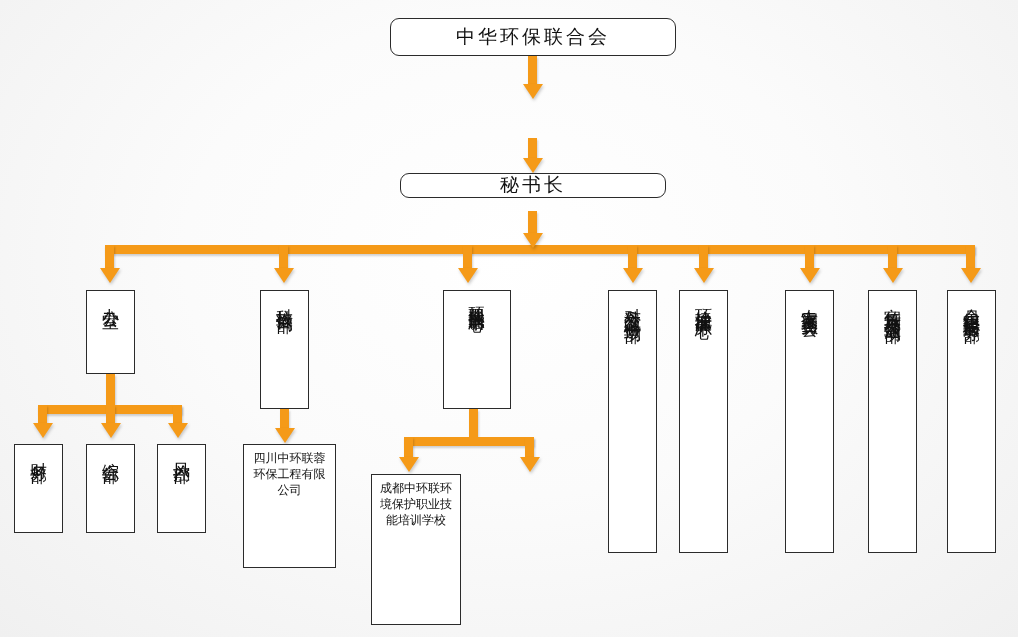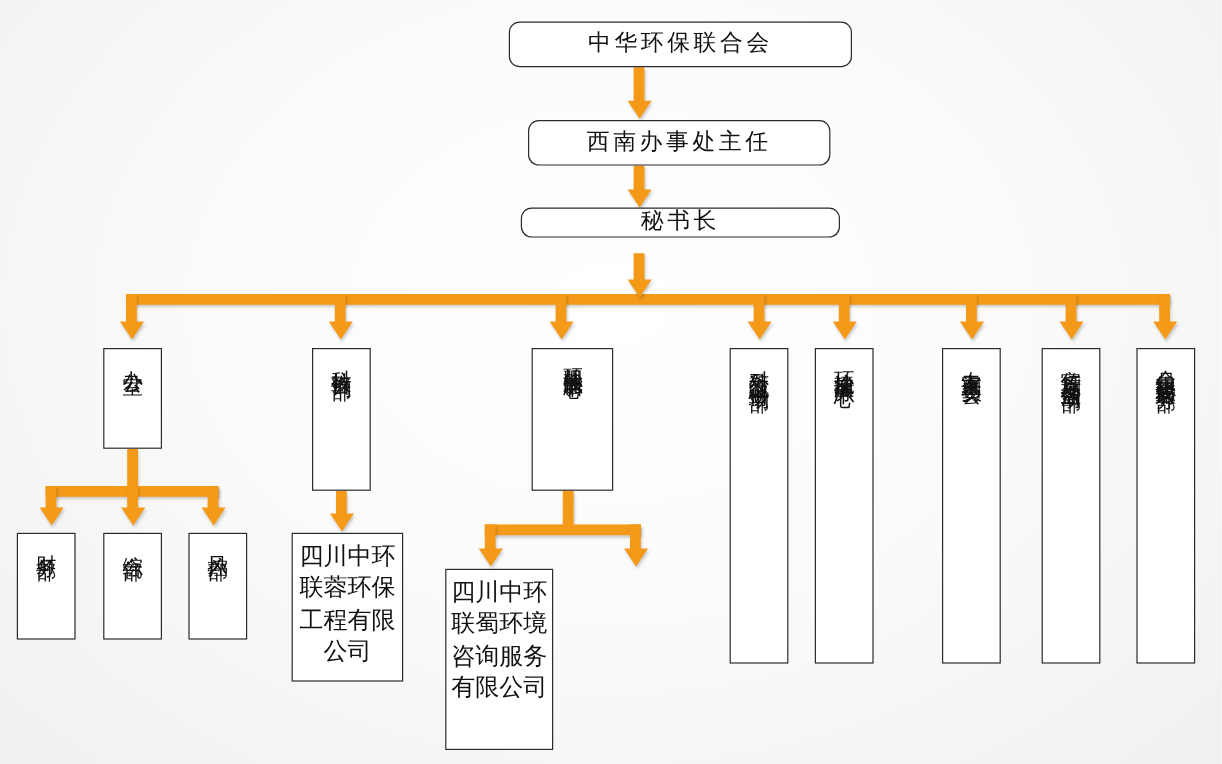--- a/index.html
+++ b/index.html
@@ -20,21 +20,21 @@
     box-sizing:border-box;
     background:#ffffff;
     border:1px solid #2b2b2b;
     color:#111;
     display:flex;
     align-items:center;
     justify-content:center;
     text-align:center;
     z-index:4;
   }
-  .box.rounded{ border-radius:9px;margin-left:34px; }
+  .box.rounded{ border-radius:9px; }
   .box .t{
     display:block;
     line-height:1.18;
     letter-spacing:0.5px;
   }
 
   
   .h-box .t{ font-size:19px; letter-spacing:3px; }
 
   
@@ -51,21 +51,21 @@
   .v2-box .t{
     writing-mode:vertical-rl;
     text-orientation:upright;
     font-size:16px;
     letter-spacing:1px;
     line-height:1.45;
     max-height:100%;
   }
   
   .w-box{ align-items:flex-start; padding:6px 4px 0 4px; }
-  .w-box .t{ font-size:20px; line-height:1.32; letter-spacing:0px; word-break:break-all;}
+  .w-box .t{ font-size:12px; line-height:1.32; letter-spacing:0px; word-break:break-all;}
 
   
   .conn{ position:absolute; background:#F59A18; z-index:2;
          box-shadow:1px 2px 2px rgba(0,0,0,0.18); }
   .vline{ width:9px; }
   .hline{ height:9px; }
   .arrow{
     position:absolute; width:0;height:0;
     border-left:10px solid transparent;
     border-right:10px solid transparent;
@@ -79,23 +79,20 @@
 
 <div id="stage">
 
   <div class="box rounded h-box" style="left:390px;top:18px;width:286px;height:38px;">
     <span class="t">中华环保联合会</span>
   </div>
 
   <div class="conn vline" style="left:528px;top:56px;width:9px;height:30px;"></div>
   <div class="arrow" style="left:522.5px;top:84px;"></div>
 
-  <div class="box rounded h-box" style="left:406px;top:100px;width:252px;height:38px;">
-    <span class="t">西南办事处主任</span>
-  </div>
 
   <div class="conn vline" style="left:528px;top:138px;width:9px;height:24px;"></div>
   <div class="arrow" style="left:522.5px;top:158px;"></div>
 
   <div class="box rounded h-box" style="left:400px;top:173px;width:266px;height:25px;">
     <span class="t">秘书长</span>
   </div>
 
   <div class="conn vline" style="left:528px;top:211px;width:9px;height:28px;"></div>
   <div class="arrow" style="left:522.5px;top:233px;"></div>
@@ -190,17 +187,17 @@
   <div class="conn vline" style="left:469px;top:409px;height:31px;"></div>
   <div class="conn hline" style="left:404px;top:437px;width:130px;height:9px;"></div>
 
   <div class="conn vline" style="left:404px;top:437px;height:22px;"></div>
   <div class="arrow" style="left:398.5px;top:457px;"></div>
 
   <div class="conn vline" style="left:525px;top:437px;height:22px;"></div>
   <div class="arrow" style="left:519.5px;top:457px;"></div>
 
   <div class="box w-box" style="left:371px;top:474px;width:90px;height:151px;">
-    <span class="t">四川中环联蜀环境咨询服务有限公司</span>
+    <span class="t">成都中环联环境保护职业技能培训学校</span>
   </div>
 
 
 </div>
 
 </body></html>

